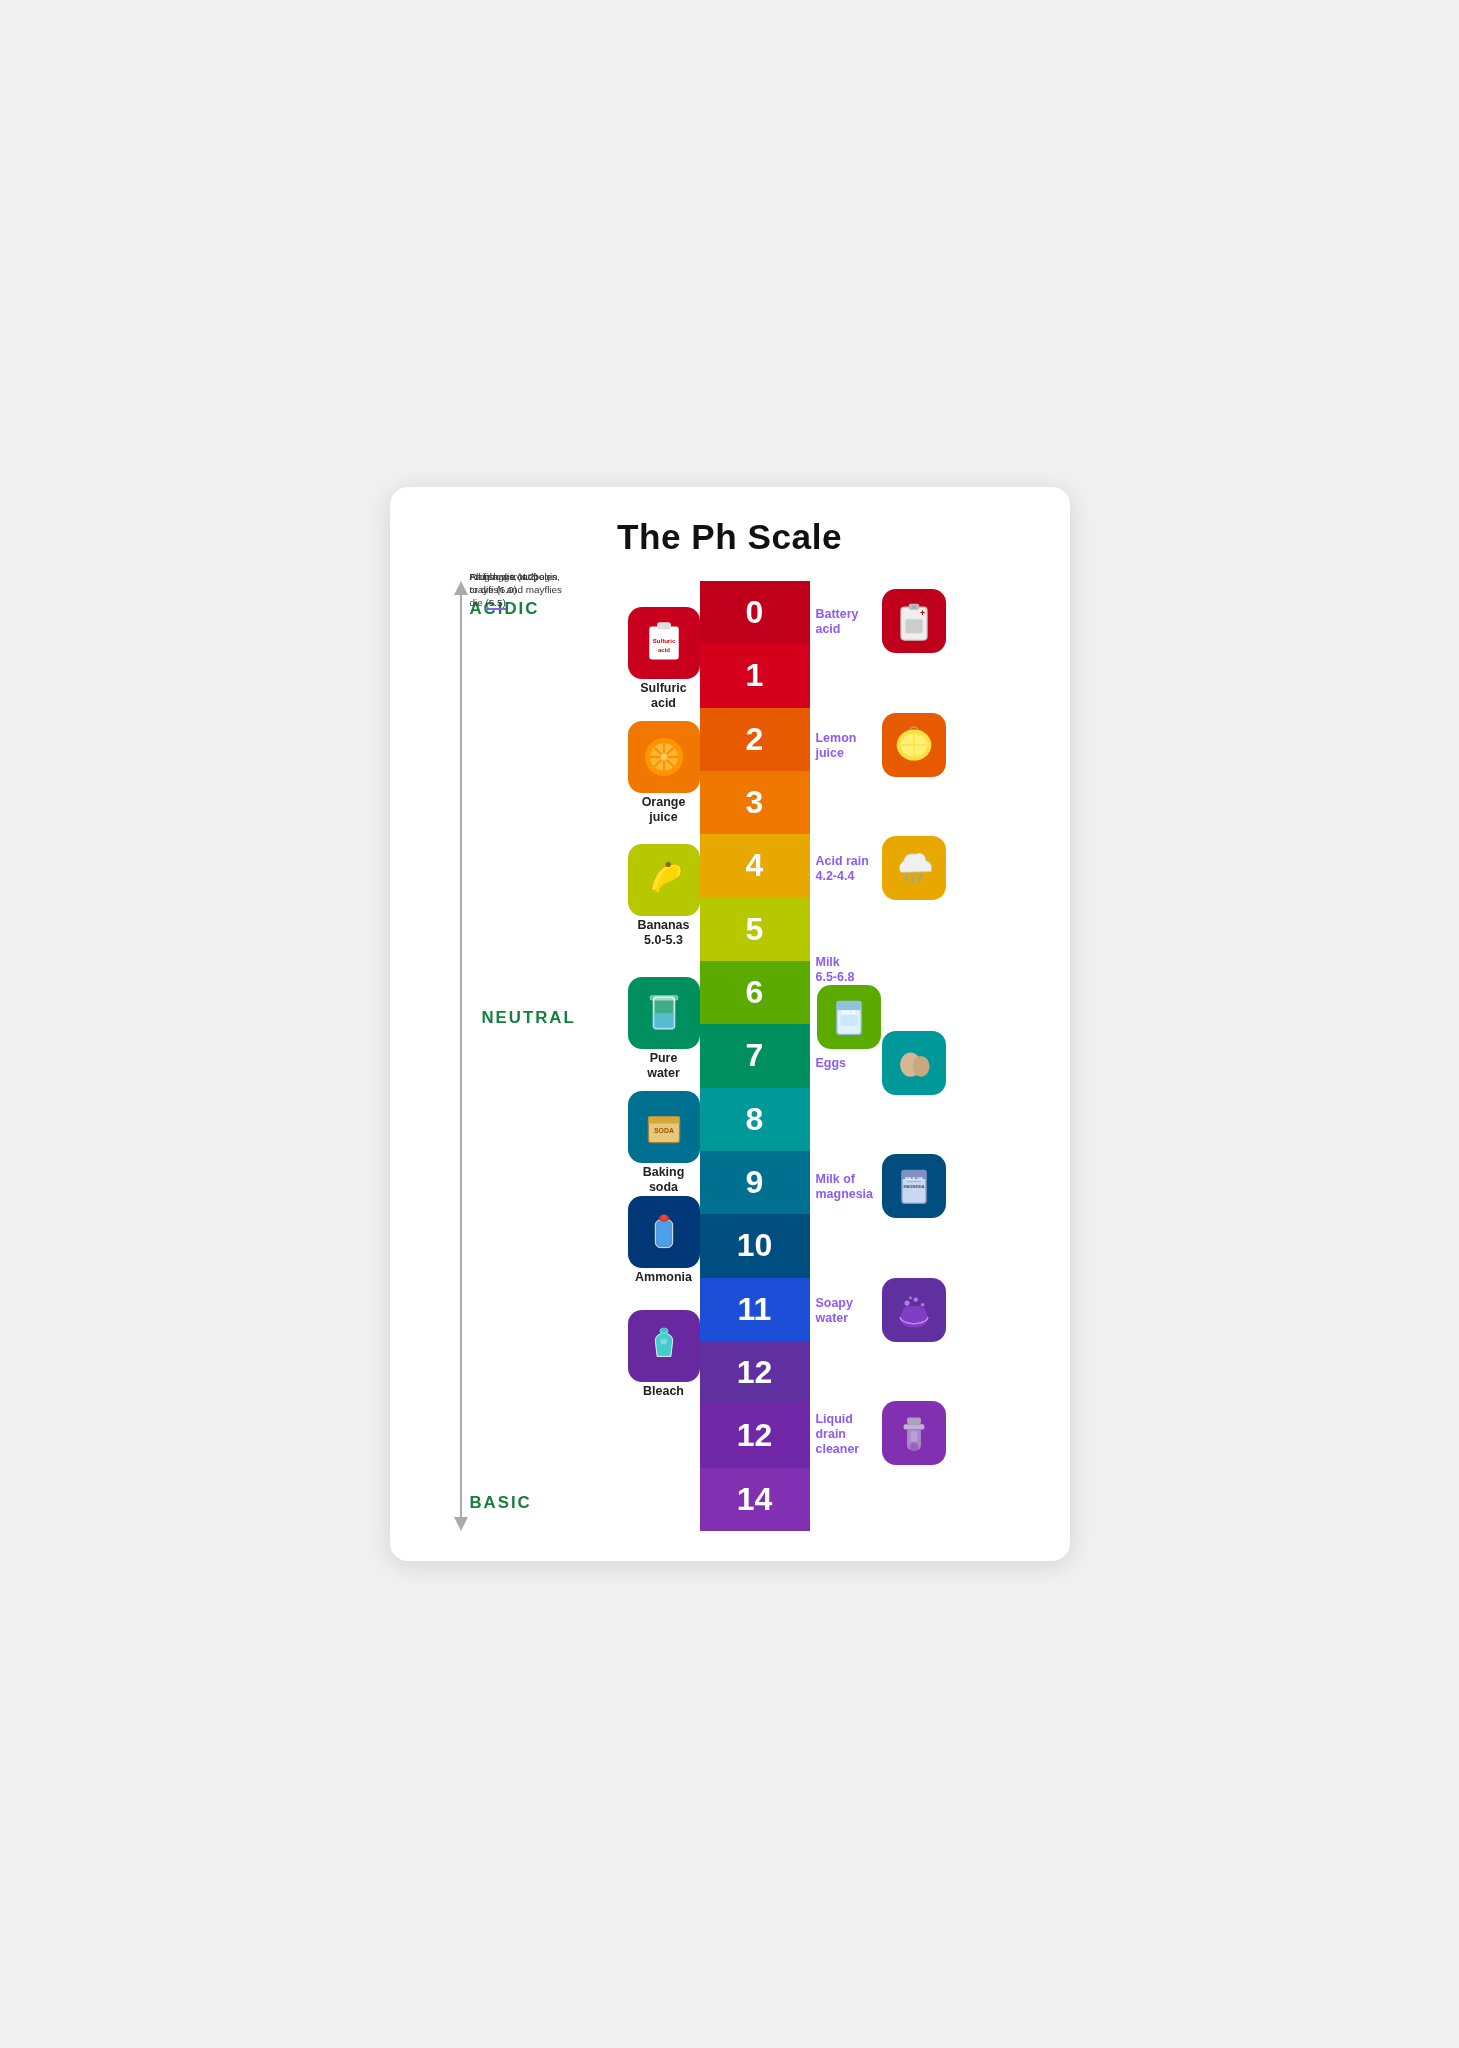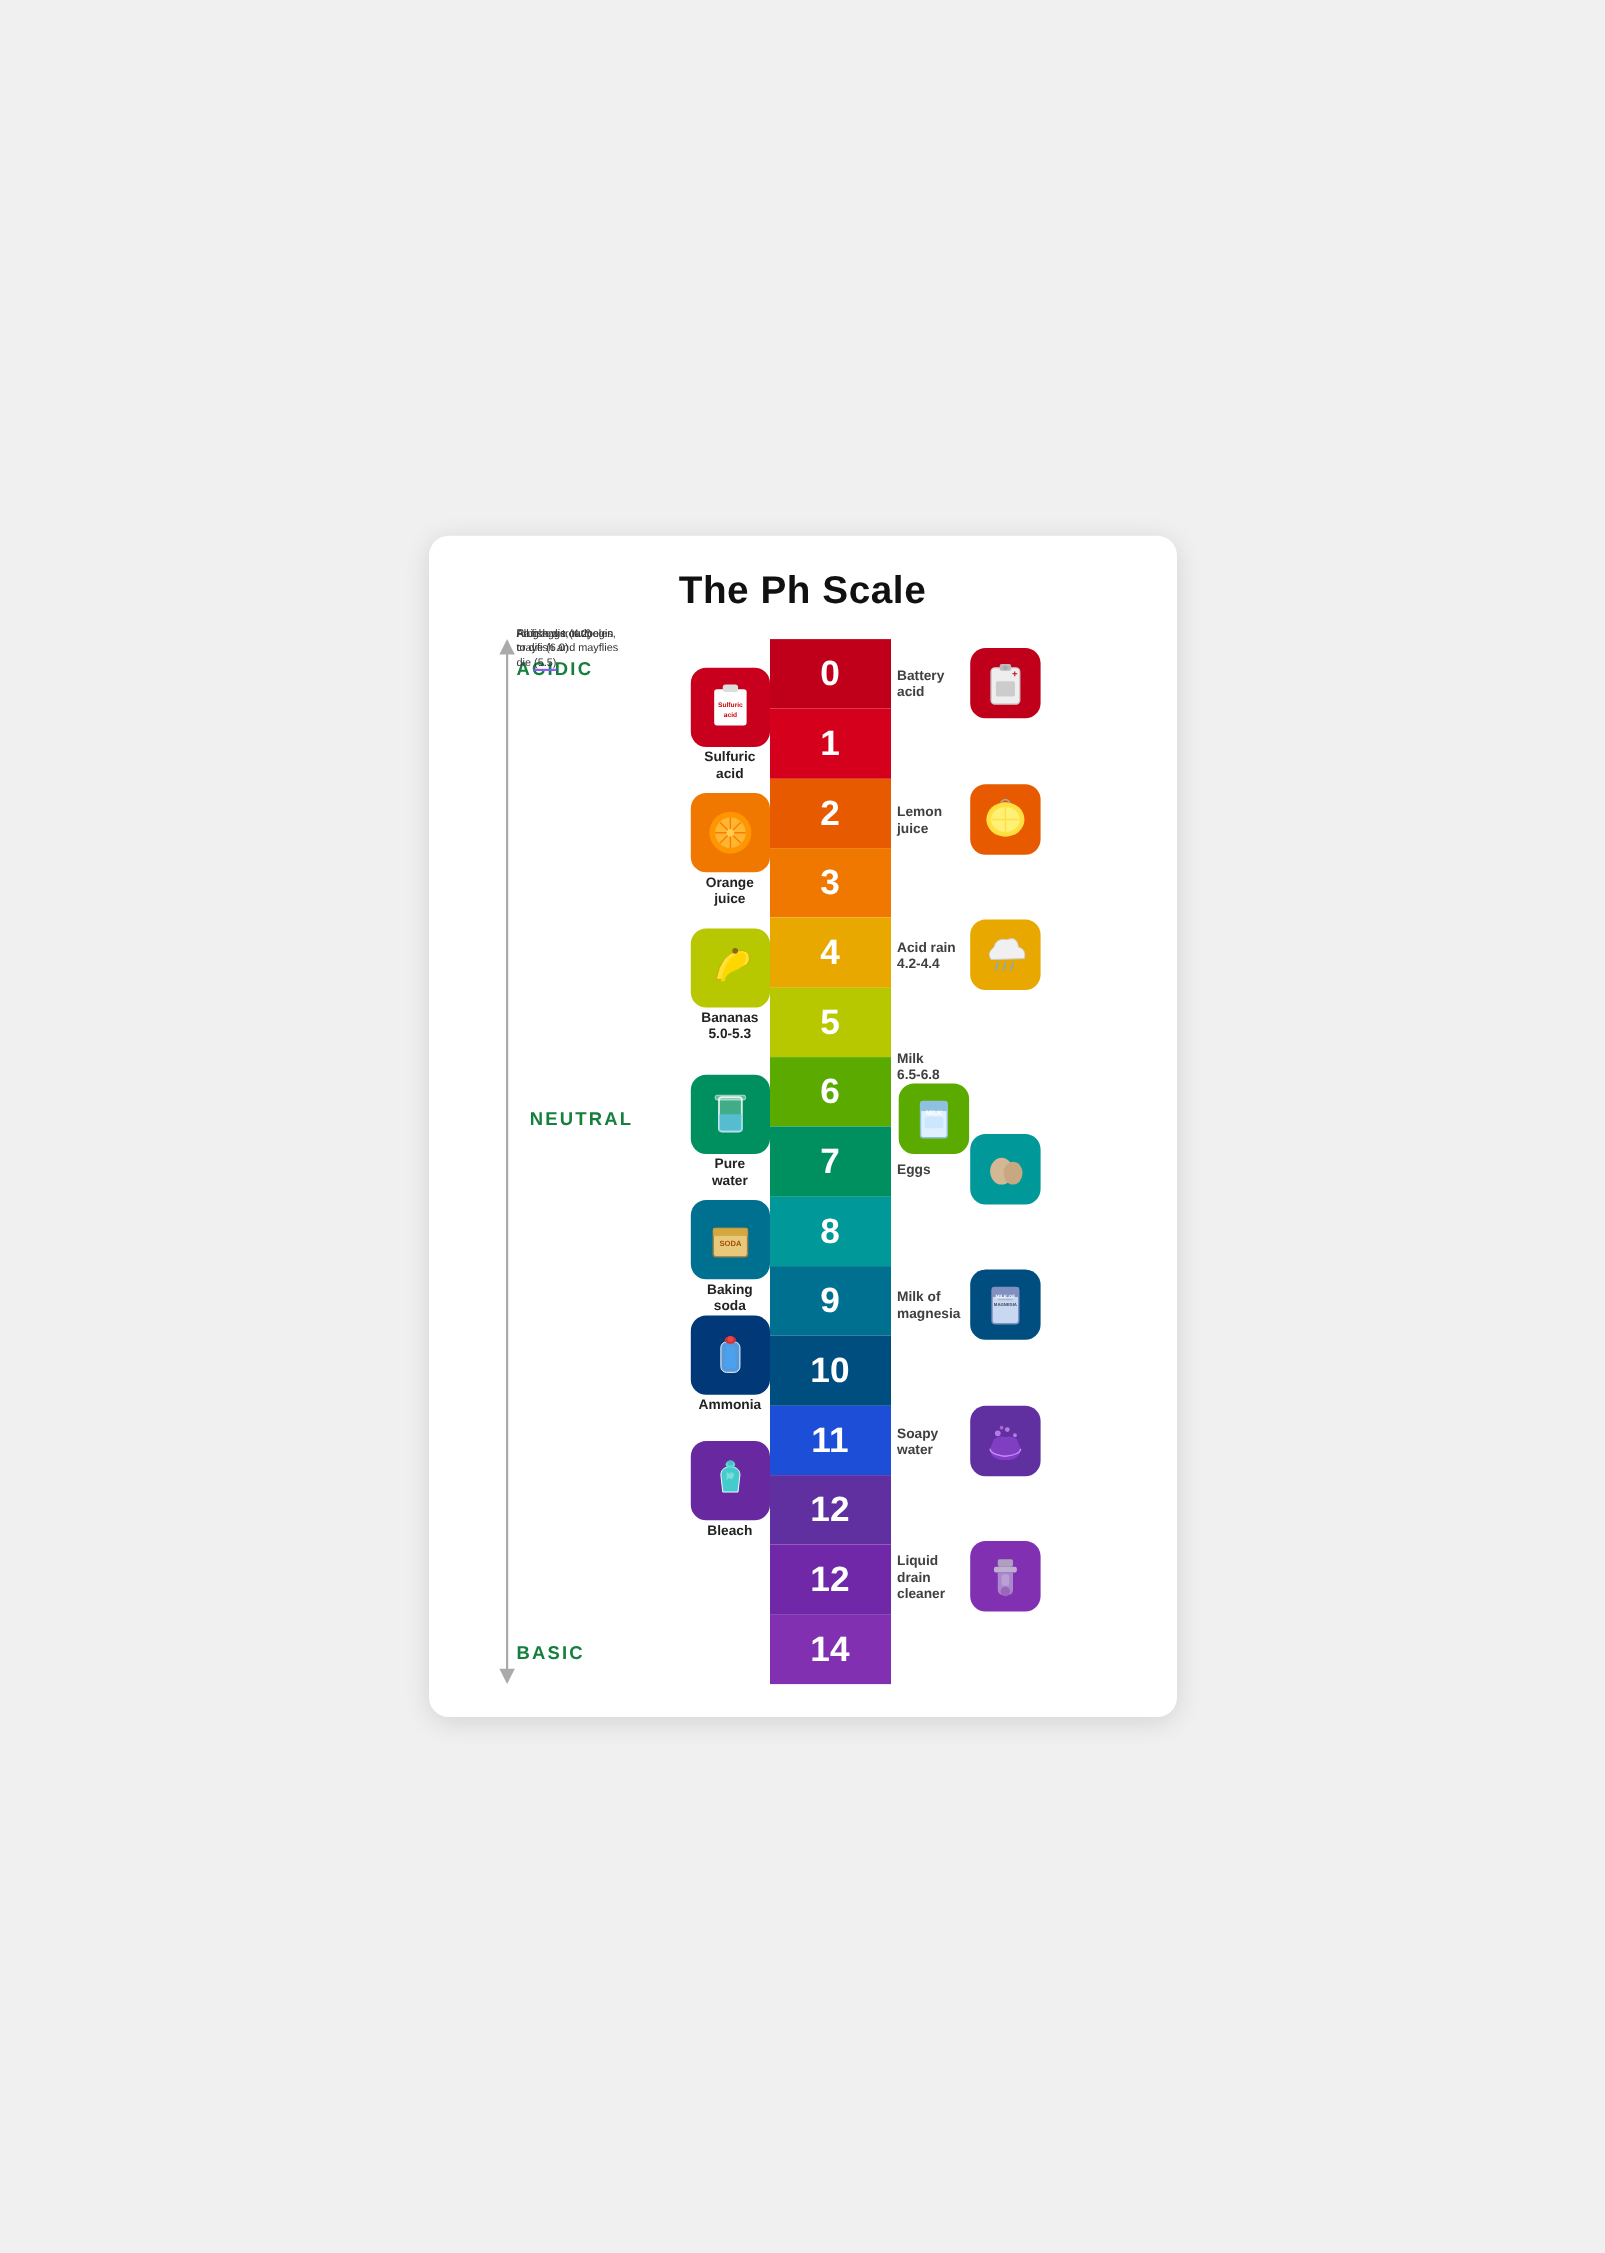--- a/index.html
+++ b/index.html
@@ -153,21 +153,21 @@
     .right-icon-item {
       position: absolute;
       display: flex;
       flex-direction: row;
       align-items: center;
       left: 0;
     }
     .right-icon-label {
       font-size: 0.78rem;
       font-weight: 700;
-      color: #404040;
+      color: #8b5cf6;
       text-align: left;
       line-height: 1.2;
       margin-right: 6px;
       min-width: 60px;
     }
     .icon-box svg { width: 52px; height: 52px; }
   </style>
 </head>
 <body>
 

